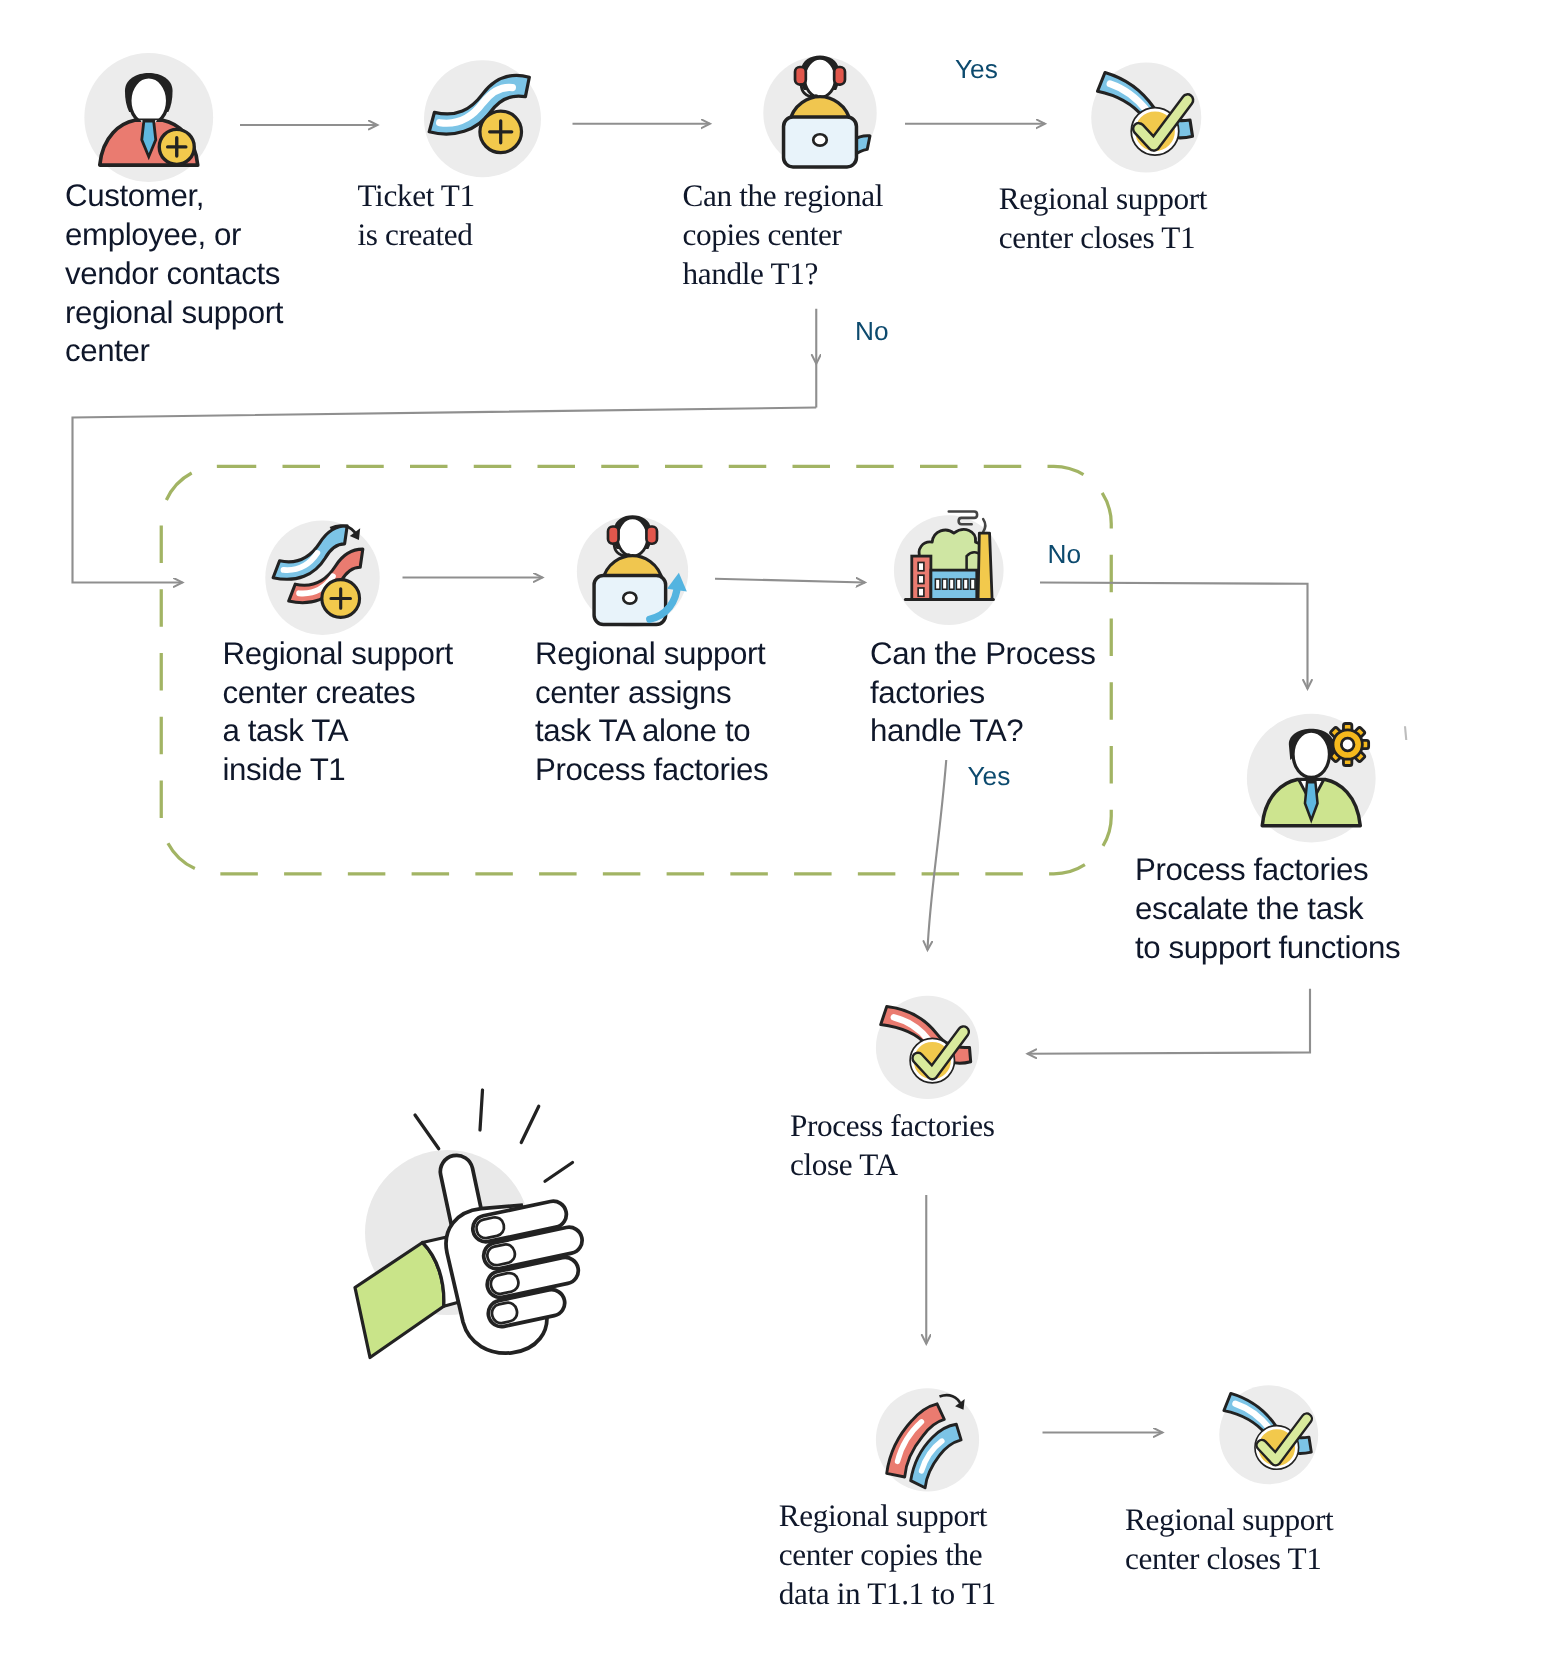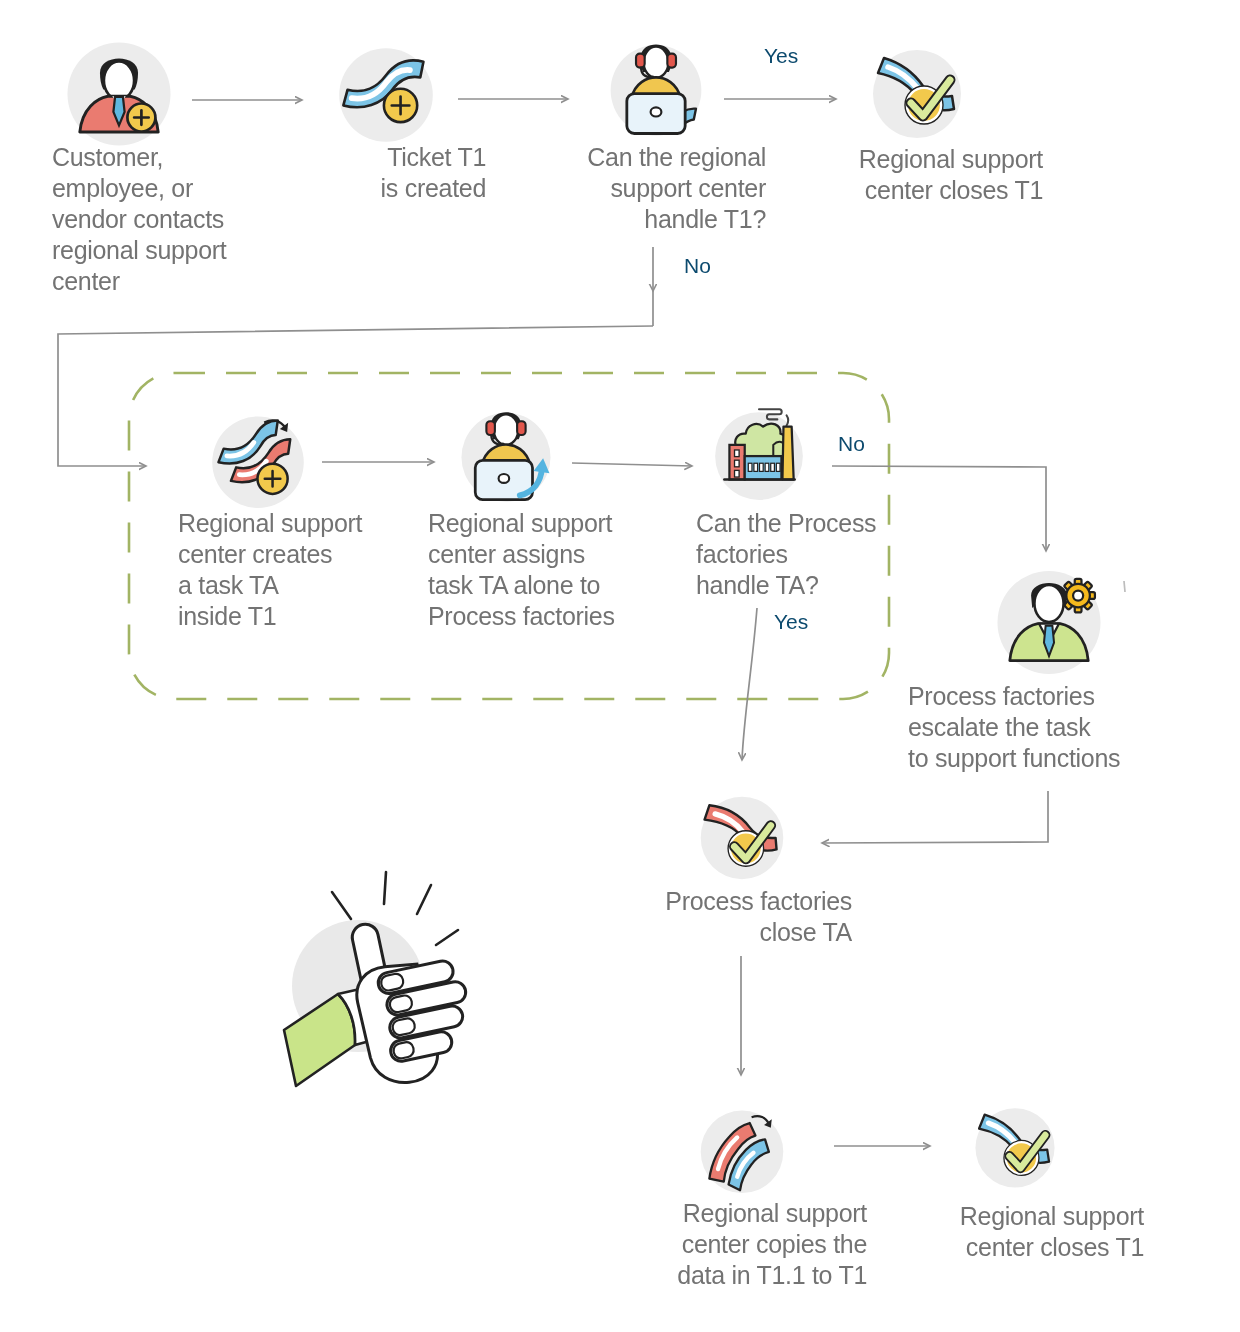--- a/index.html
+++ b/index.html
@@ -2,23 +2,23 @@
 <html><head>
 <meta charset="utf-8">
 <style>
   html,body{margin:0;padding:0;background:#fff;}
   #canvas{
     position:relative;width:1240px;height:1332px;background:#ffffff;overflow:hidden;
     font-family:"Liberation Sans",sans-serif;color:#151515;
   }
   .lbl{
     position:absolute;font-size:25px;line-height:31px;letter-spacing:-0.3px;
-    white-space:pre-line;color:#737373;
+    white-space:pre-line;color:#0f172a;
   }
-  .lbl.center{text-align:right;}
+  .lbl.center{text-align:left;font-family:Liberation Serif, serif;}
   .edge-lbl{
     position:absolute;font-size:21px;line-height:24px;color:#0c4a6e;
   }
   .icon{position:absolute;}
   svg{display:block;overflow:visible;}
   #connectors{position:absolute;left:0;top:0;}
 </style>
 </head>
 <body>
 
@@ -90,21 +90,21 @@
       <rect x="60.5" y="20" width="8" height="13" rx="3.5" fill="#E2574C" stroke="#222" stroke-width="2"></rect>
       <path d="M36 32 C36 40 41 42 46 42" fill="none" stroke="#222" stroke-width="2"></path>
       <circle cx="47" cy="42" r="1.8" fill="#222"></circle>
       <path d="M27 62 C30 47 42 42 50 42 C58 42 70 47 73 62 Z" fill="#F0C64F" stroke="#222" stroke-width="2.4"></path>
       <path d="M66 91 C73 88 77 82 85 81 L87 71 C77 70 70 76 64 84 Z" fill="#7CC4E6" stroke="#222" stroke-width="2.2" stroke-linejoin="round"></path>
       <rect x="23" y="57" width="54" height="37" rx="7" fill="#E8F3FA" stroke="#222" stroke-width="2.6"></rect>
       <ellipse cx="50" cy="74" rx="5" ry="4.2" fill="#fff" stroke="#222" stroke-width="2"></ellipse>
     </svg>
   </div>
   <div class="lbl center" style="left:546px;top:142px;width:220px">Can the regional
-support center
+copies center
 handle T1?</div>
 
   <div class="icon" style="left:865px;top:42px">
     <svg width="104" height="100" viewBox="0 0 100 100">
       <circle cx="50" cy="52" r="44" fill="#ECECEC"></circle>
       <path d="M11 31 L17 16 C34 21 47 31 56 44 C62 52 72 56 85 54 L87 67 C71 71 58 65 48 52 C39 41 26 34 11 31 Z" fill="#7CC4E6" stroke="#222" stroke-width="2.5" stroke-linejoin="round"></path>
       <path d="M21 25 C33 29 43 37 51 47" stroke="#fff" stroke-width="5.5" fill="none" stroke-linecap="round"></path>
       <circle cx="57" cy="63" r="17.5" fill="#F2C94C" stroke="#fff" stroke-width="3.2"></circle>
       <circle cx="57" cy="63" r="19" fill="none" stroke="#222" stroke-width="1.4"></circle>
       <path d="M44 61 L56 74 L83 38" fill="none" stroke="#222" stroke-width="11" stroke-linecap="round" stroke-linejoin="round"></path>

